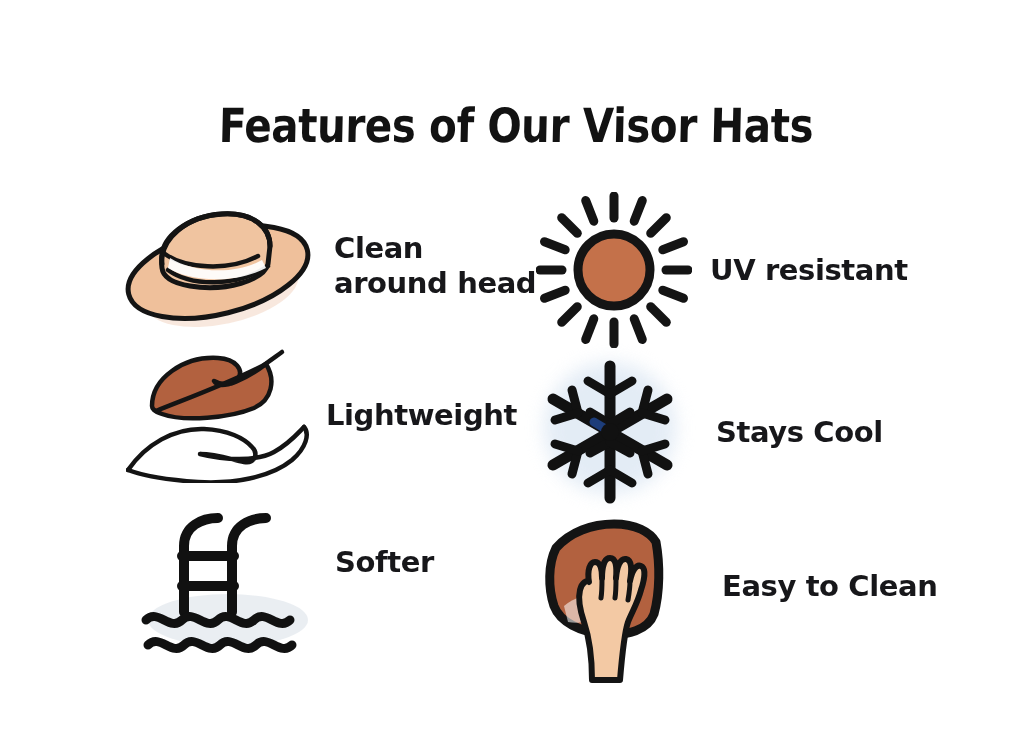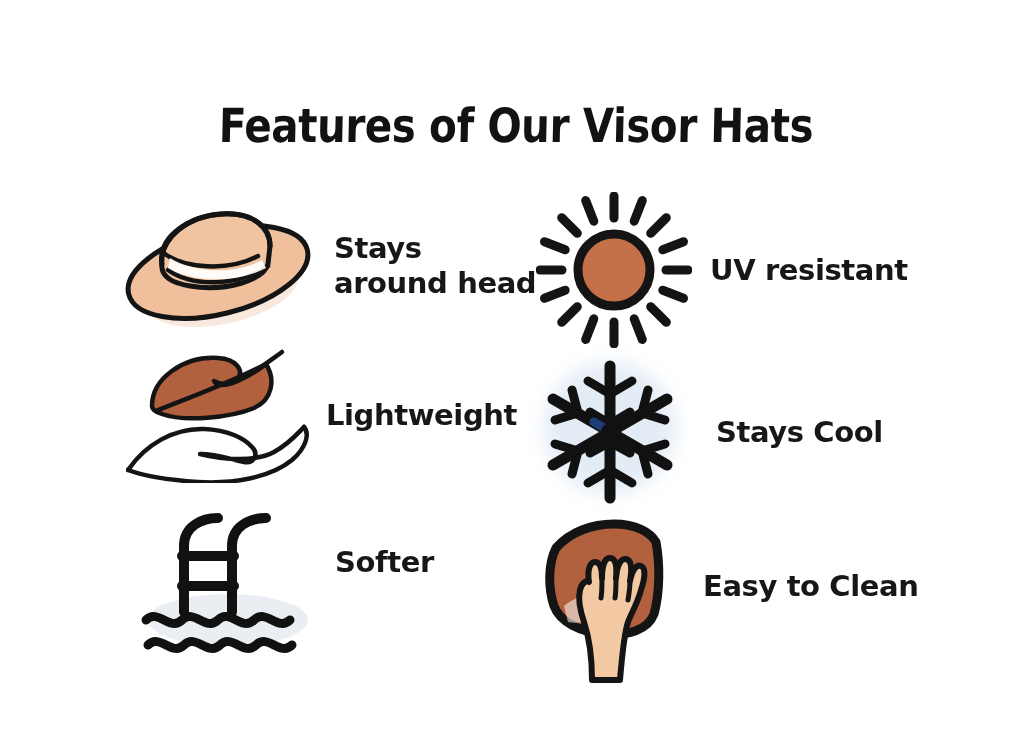--- a/index.html
+++ b/index.html
@@ -72,21 +72,21 @@
   .f-light     { left: 126px; top: 158px; }
   .f-cool      { left: 540px; top: 168px; }
   .f-floats    { left: 140px; top: 318px; }
   .f-clean     { left: 532px; top: 320px; }
 
   .f-softer .label  { margin-left: 16px; }
   .f-uv .label      { margin-left: 18px; }
   .f-light .label   { margin-left: 10px; }
   .f-cool .label    { margin-left: 36px; }
   .f-floats .label  { margin-left: 20px; margin-top: -36px; }
-  .f-clean .label   { margin-left: 6px; margin-top: -22px; text-align: right; }
+  .f-clean .label   { margin-left: 25px; margin-top: -22px; text-align: right; }
 
   .glow {
     position: absolute;
     border-radius: 50%;
     filter: blur(9px);
     pointer-events: none;
   }
 </style>
 </head>
 <body>
@@ -111,21 +111,21 @@
                  C 54 85, 45 79, 44 70 Z" fill="#f0c4a0" stroke="#141414" stroke-width="5" stroke-linejoin="round"></path>
 
         <path d="M 47 56 C 66 70, 110 74, 140 58" fill="none" stroke="#141414" stroke-width="4.5" stroke-linecap="round"></path>
         <path d="M 50 72 C 72 88, 118 90, 150 68" fill="none" stroke="#141414" stroke-width="4.5" stroke-linecap="round"></path>
 
         <path d="M 52 60 C 74 74, 116 78, 144 62 L 148 70 C 118 86, 72 84, 50 70 Z" fill="#ffffff" opacity="0.92"></path>
 
         <path d="M 44 66 C 40 38, 72 18, 104 16 C 136 14, 152 30, 152 48" fill="none" stroke="#141414" stroke-width="5" stroke-linecap="round"></path>
       </svg>
     </div>
-    <div class="label">Stays
+    <div class="label">Clean
 around head</div>
   </div>
 
   <div class="feature f-uv">
     <div class="icon-box">
       <svg width="156" height="156" viewBox="0 0 156 156">
         <g stroke="#141414" stroke-width="9" stroke-linecap="round" fill="none">
 
           <line x1="78" y1="4" x2="78" y2="26"></line>
           <line x1="78" y1="130" x2="78" y2="152"></line>

